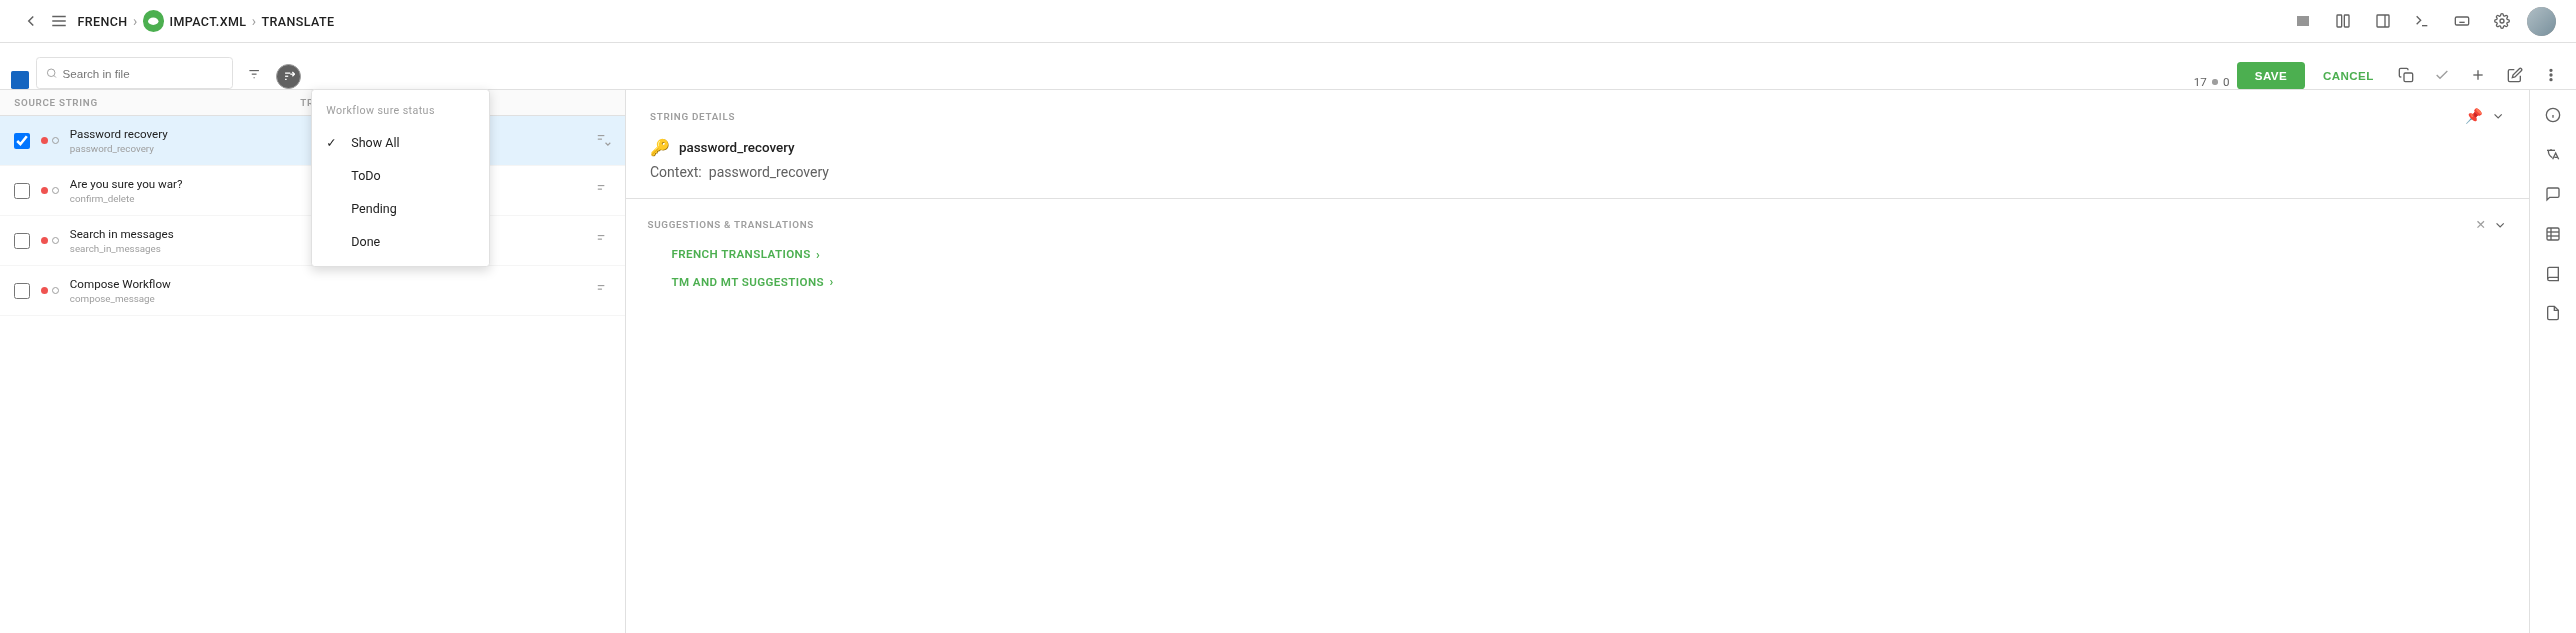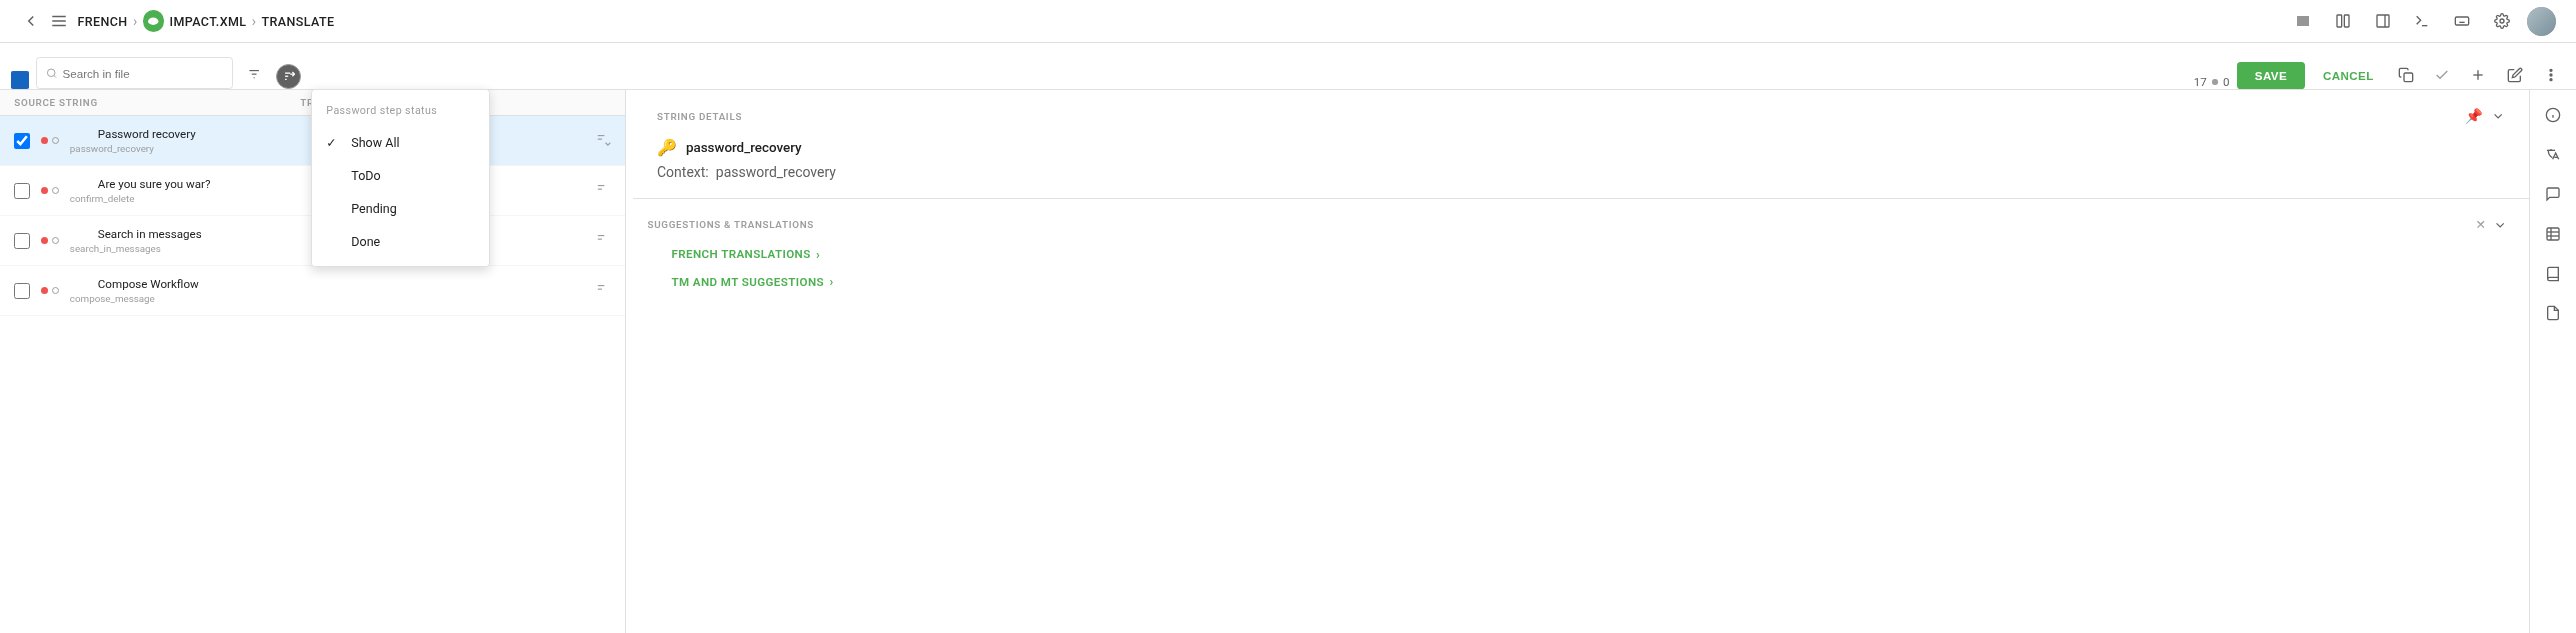--- a/index.html
+++ b/index.html
@@ -192,21 +192,21 @@
     .row-checkbox {
       width: 16px; height: 16px;
       margin-right: 3.6px; flex-shrink: 0; cursor: pointer;
     }
     .row-indicators {
       display: flex; gap: 3.6px; align-items: center; margin-right: 3.6px;
     }
     .ind-red { width: 7.2px; height: 7.2px; background: #ef5350; border-radius: 50%; }
     .ind-green { width: 7.2px; height: 7.2px; border: 1.8px solid #9e9e9e; border-radius: 50%; }
     .source-text-block { flex: 1; }
-    .source-main { font-size: 11.6px; color: #212121; margin-left: 28px; }
+    .source-main { font-size: 11.6px; color: #212121; }
     .source-key { font-size: 9.8px; color: #9e9e9e; margin-top: 1.8px; }
     .translation-area { flex: 1; display: flex; align-items: center; justify-content: flex-end; }
     .sort-text-icon { font-size: 12.5px; color: #9e9e9e; cursor: pointer; }
     .dropdown-menu {
       position: absolute;
       top: 89px;
       left: 311px;
       background: #fff;
       border: 0.9px solid #e0e0e0;
       border-radius: 3.6px;
@@ -235,21 +235,20 @@
     
     .right-panel {
       flex: 1;
       display: flex;
       flex-direction: column;
       overflow-y: auto;
     }
     .string-details-section {
       padding: 18px 24px;
       border-bottom: 0.9px solid #e0e0e0;
-      margin-left: 7px;
     }
     .section-header {
       display: flex;
       align-items: center;
       justify-content: space-between;
       margin-bottom: 14.3px;
     }
     .section-title {
       font-size: 9.8px;
       font-weight: 600;
@@ -537,21 +536,21 @@
               <line x1="3" y1="6" x2="14" y2="6"></line>
                 <line x1="3" y1="12" x2="10" y2="12"></line>
             </svg>
           </span>
         </div>
       </div>
     </div>
   </div>
 
   <div class="dropdown-menu">
-    <div class="dropdown-title">Password step status</div>
+    <div class="dropdown-title">Workflow sure status</div>
     <div class="dropdown-item">
       <span class="check-icon">✓</span>
       <span>Show All</span>
     </div>
     <div class="dropdown-item">
       <span class="check-icon" style="visibility:hidden">✓</span>
       <span>ToDo</span>
     </div>
     <div class="dropdown-item">
       <span class="check-icon" style="visibility:hidden">✓</span>

